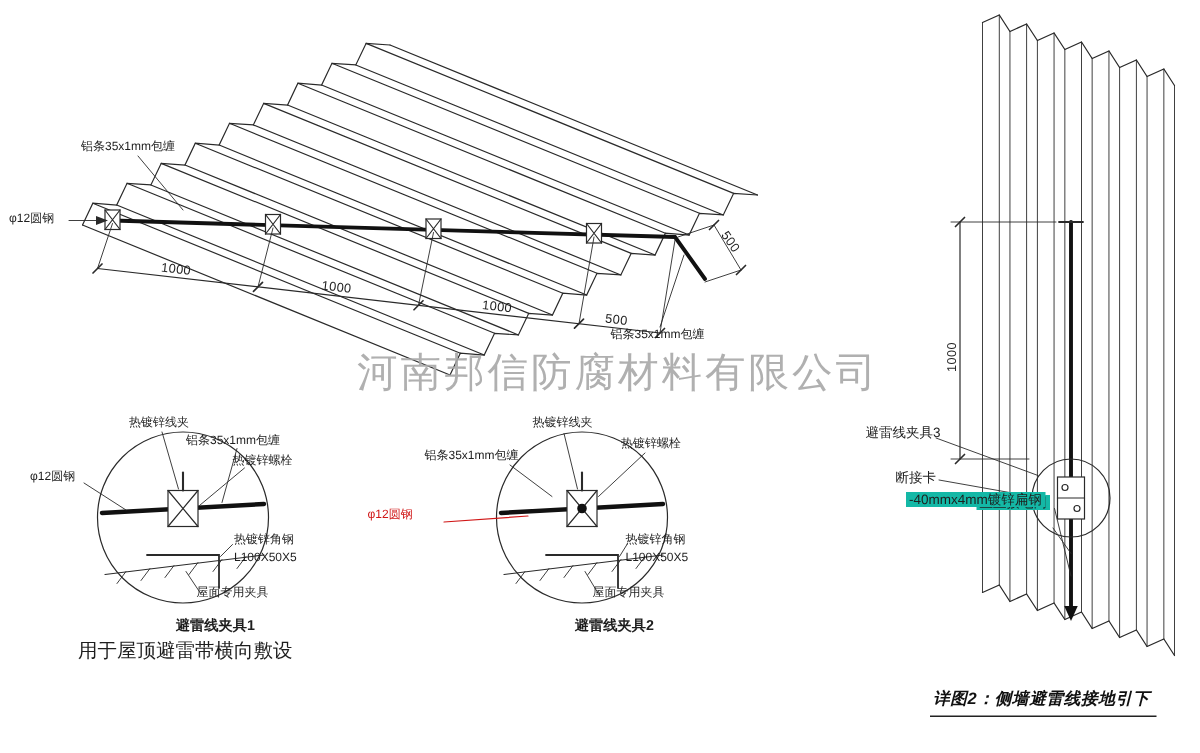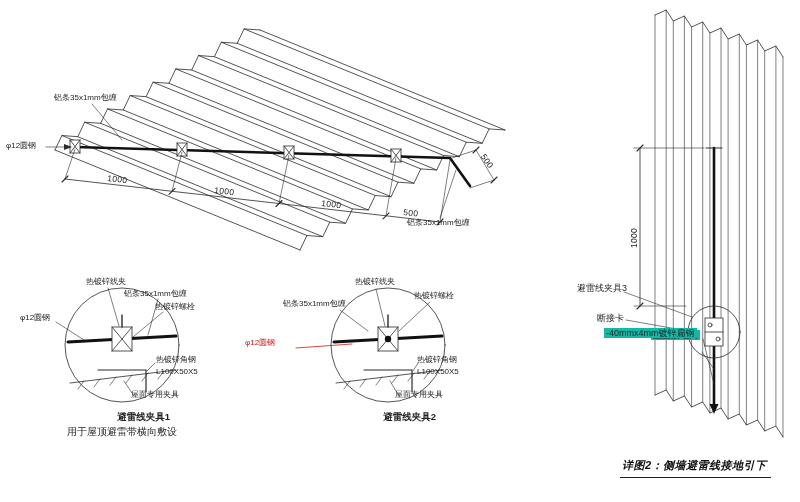--- a/index.html
+++ b/index.html
@@ -9,21 +9,21 @@
     overflow:hidden; font-family:"Liberation Sans", sans-serif; color:#1e1e1e;
   }
   svg.linework { position:absolute; left:0; top:0; }
   .lbl { position:absolute; font-size:8px; line-height:1.15; white-space:nowrap; color:#1e1e1e; }
   .lbl.md { font-size:9px; }
   .lbl.red { color:#d01616; }
   .lbl.bgw { background:#14b8a6; padding:0 2px; }
   .dim { position:absolute; font-size:8.5px; white-space:nowrap; color:#1e1e1e;
          transform-origin:left top; letter-spacing:0.3px; }
   .dtitle { position:absolute; font-size:9.5px; font-weight:bold; text-align:right; white-space:nowrap; }
-  .dsub { position:absolute; font-size:10px; text-align:center; white-space:nowrap; }
+  .dsub { position:absolute; font-size:13px; text-align:center; white-space:nowrap; }
   .caption { position:absolute; display:inline-block; font-size:11px; font-weight:bold;
              letter-spacing:0.5px; color:#111; border-bottom:1.2px solid #222;
              padding:0 4px 4px 2px; white-space:nowrap;font-style:italic; }
   .wm { position:absolute; left:226px; top:230px; width:372px; text-align:center;
         font-family:"Liberation Serif", serif; font-size:27px; letter-spacing:2px;
         color:#a8a8a8; opacity:.9; white-space:nowrap; }
 </style>
 </head>
 <body>
 
@@ -123,20 +123,21 @@
         <path d="M637,151 L643,145 M637,309 L643,303" stroke-width="1.1"></path>
       </g>
 
       <g>
         <path d="M624,292 L692,317 M626,320 L688,331 M703,339 L714,384 M702,352 L714,369" stroke-width="0.6"></path>
       </g>
 
     </g>
   </svg>
 
+  <div class="wm">河南邦信防腐材料有限公司</div>
 
   <span class="lbl" style="left:54px;top:93px">铝条35x1mm包缠</span>
   <span class="lbl" style="left:6px;top:141px">φ12圆钢</span>
   <span class="lbl" style="left:407px;top:218px">铝条35x1mm包缠</span>
   <span class="dim" style="left:108px;top:173px;transform:rotate(6.5deg)">1000</span>
   <span class="dim" style="left:215px;top:185px;transform:rotate(6.5deg)">1000</span>
   <span class="dim" style="left:322px;top:198px;transform:rotate(6.5deg)">1000</span>
   <span class="dim" style="left:404px;top:207px;transform:rotate(6.5deg)">500</span>
   <span class="dim" style="left:487px;top:152px;transform:rotate(55deg)">500</span>
 

